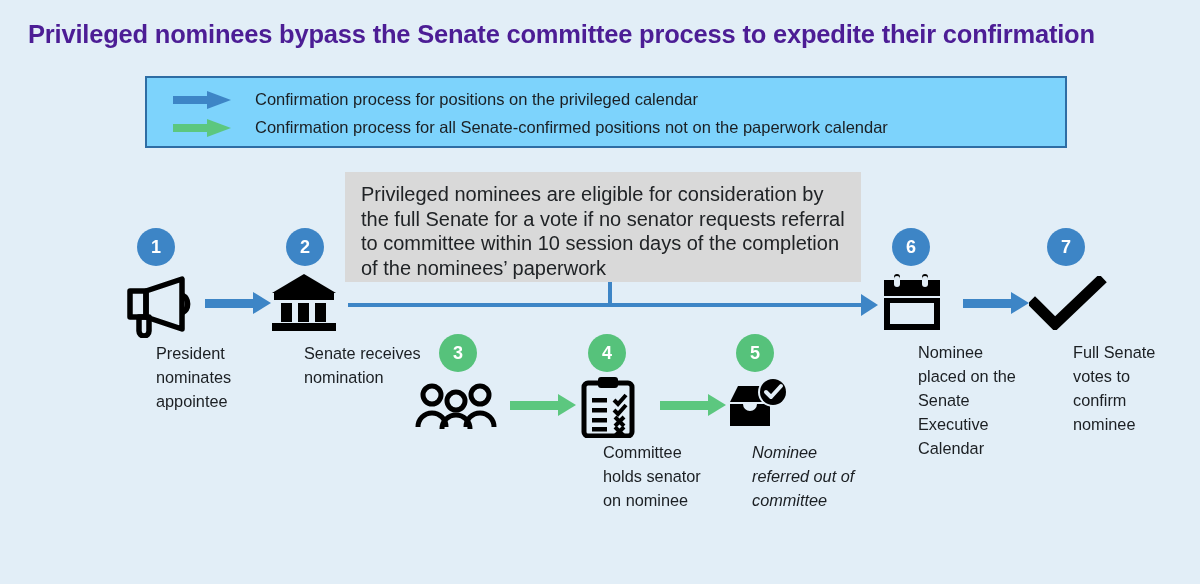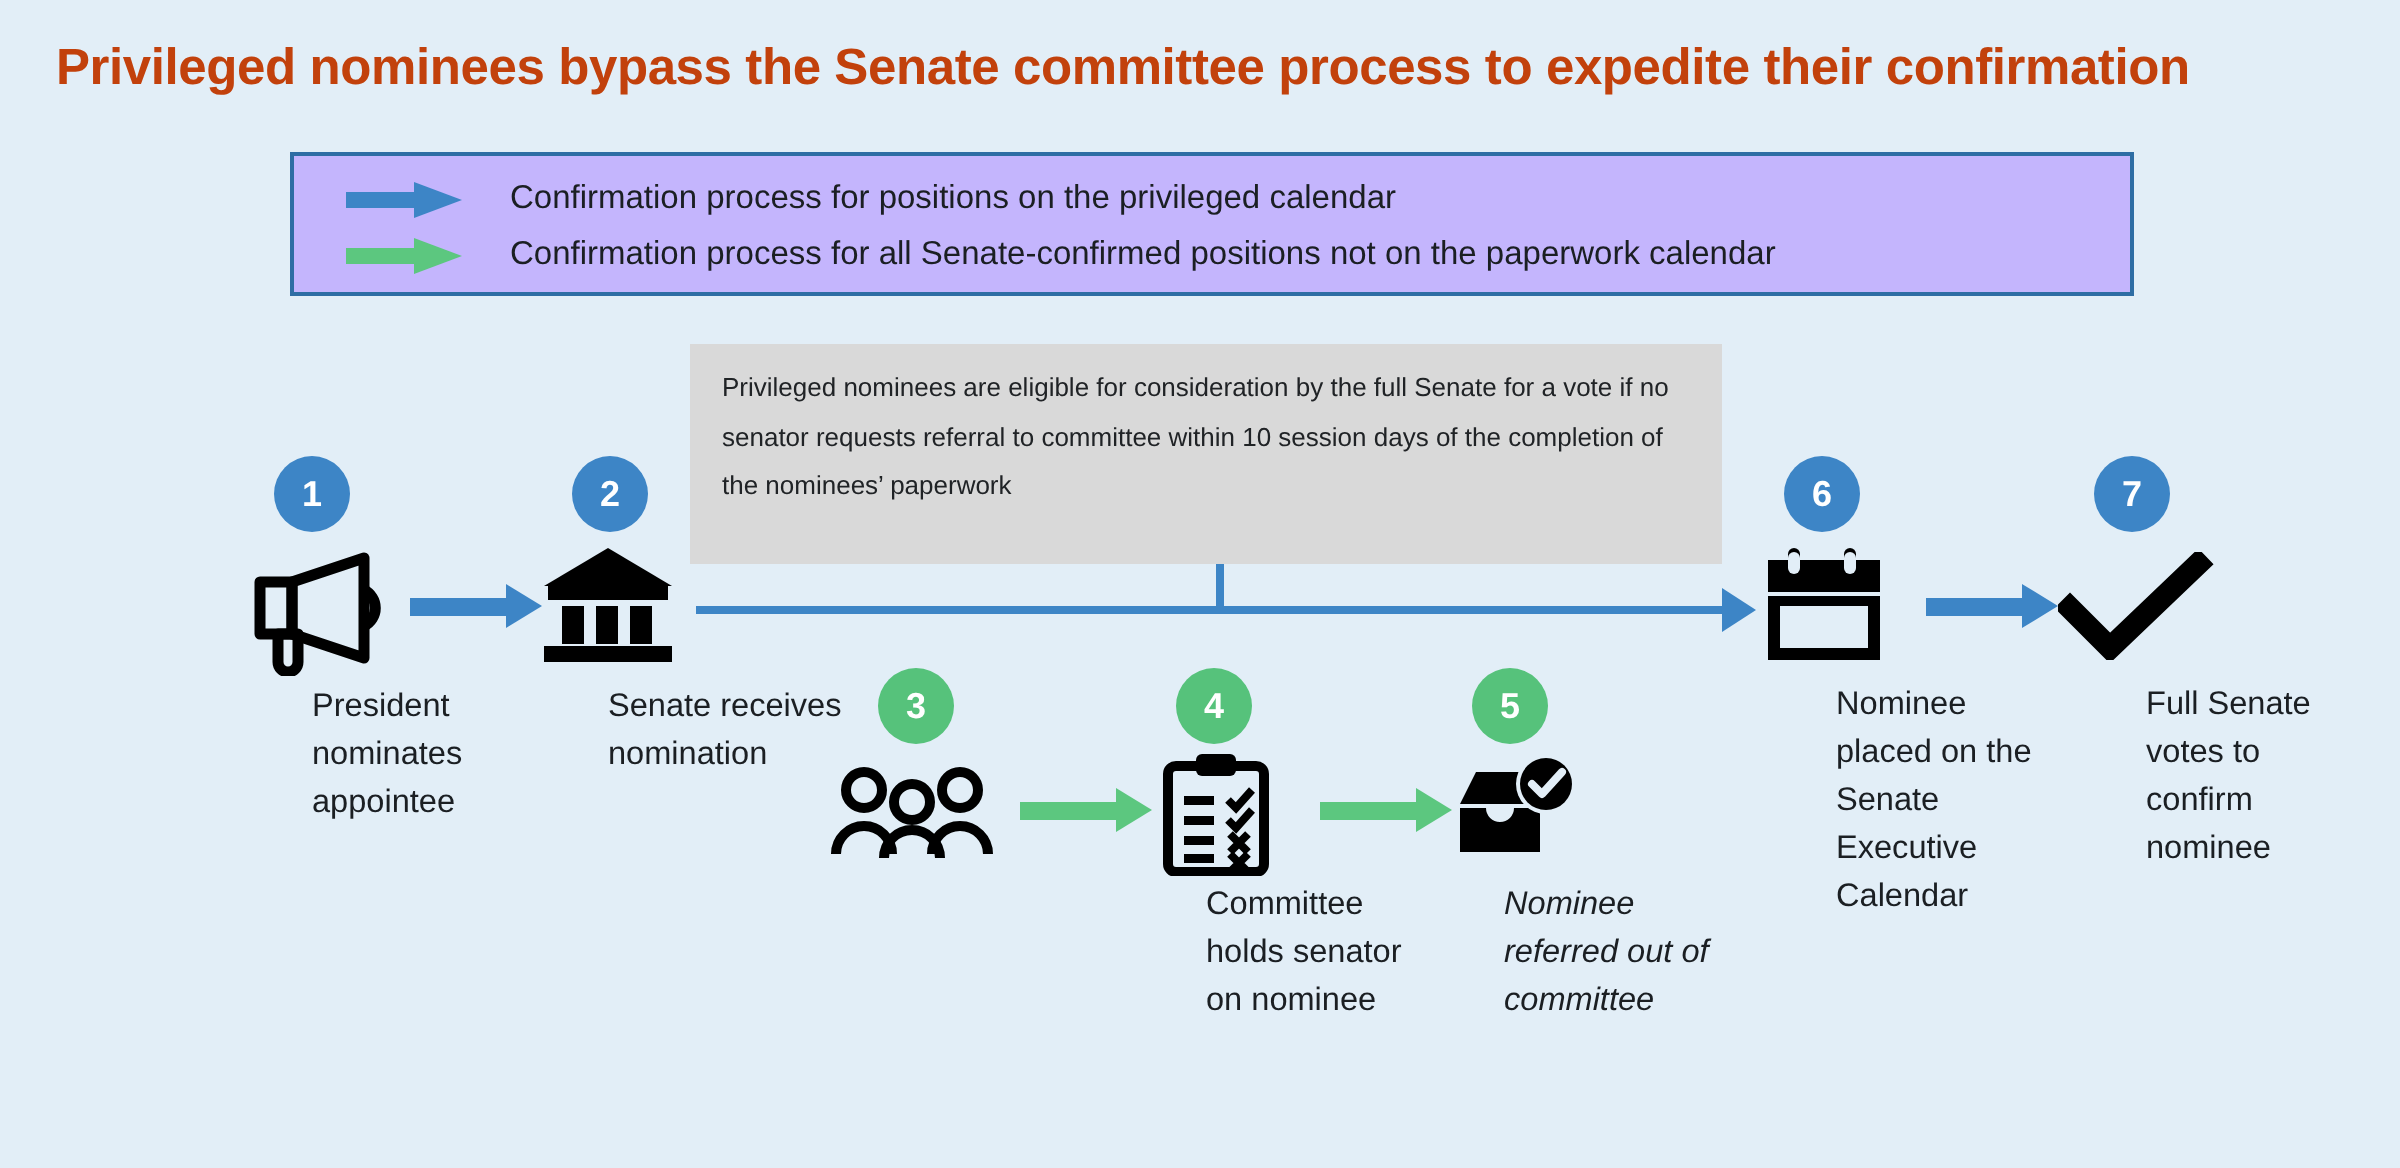--- a/index.html
+++ b/index.html
@@ -7,46 +7,46 @@
     width: 1200px; height: 584px;
     background: #e2eef7;
     font-family: "Liberation Sans", sans-serif;
     overflow: hidden;
   }
   #canvas { position: relative; width: 1200px; height: 584px; background: #e2eef7; }
 
   
   .title {
     position: absolute; left: 28px; top: 20px; width: 1160px;
-    font-size: 25.5px; font-weight: bold; color: #c2410c;
+    font-size: 25.5px; font-weight: bold; color: #4c1d95;
     letter-spacing: -0.2px; white-space: nowrap;
   }
 
   
   .legend-box {
     position: absolute; left: 145px; top: 76px; width: 922px; height: 72px;
-    border: 2.5px solid #2e6da4; background: #c4b5fd;
+    border: 2.5px solid #2e6da4; background: #7dd3fc;
   }
   .legend-row { position: absolute; left: 26px; height: 26px; }
   .legend-row.r1 { top: 8px; }
   .legend-row.r2 { top: 36px; }
   .legend-arrow { position: absolute; left: 0; top: 5px; width: 58px; height: 18px; }
   .legend-label {
     position: absolute; left: 82px; top: 0px;
     font-size: 16.5px; color: #1b1f23; line-height: 26px; white-space: nowrap;
   }
 
   
   .callout {
     position: absolute; left: 345px; top: 172px; width: 516px; height: 110px;
     background: #d9d9d9;
     padding: 10px 14px 0 16px;
   }
   .callout p {
-    font-size: 13px; color: #202326; line-height: 24.5px;
+    font-size: 20px; color: #202326; line-height: 24.5px;
   }
   .callout-stem {
     position: absolute; left: 608px; top: 282px; width: 4px; height: 22px;
     background: #3d85c6;
   }
 
   
   .spine {
     position: absolute; left: 348px; top: 303px; width: 523px; height: 4px;
     background: #3d85c6;

